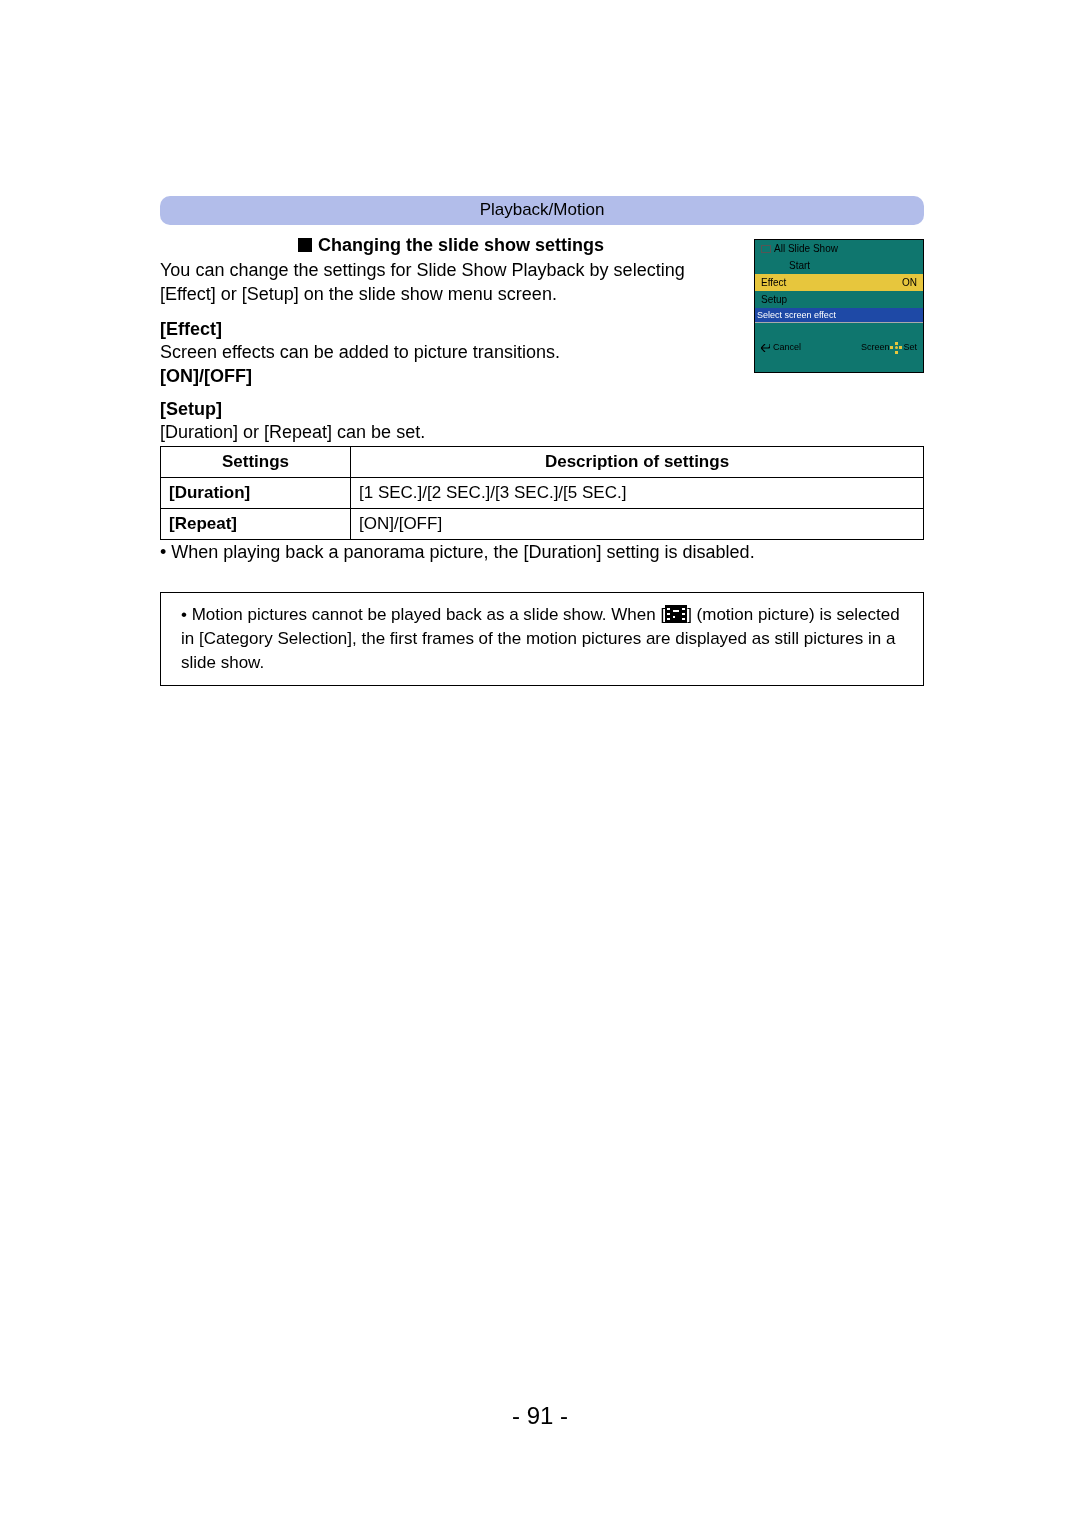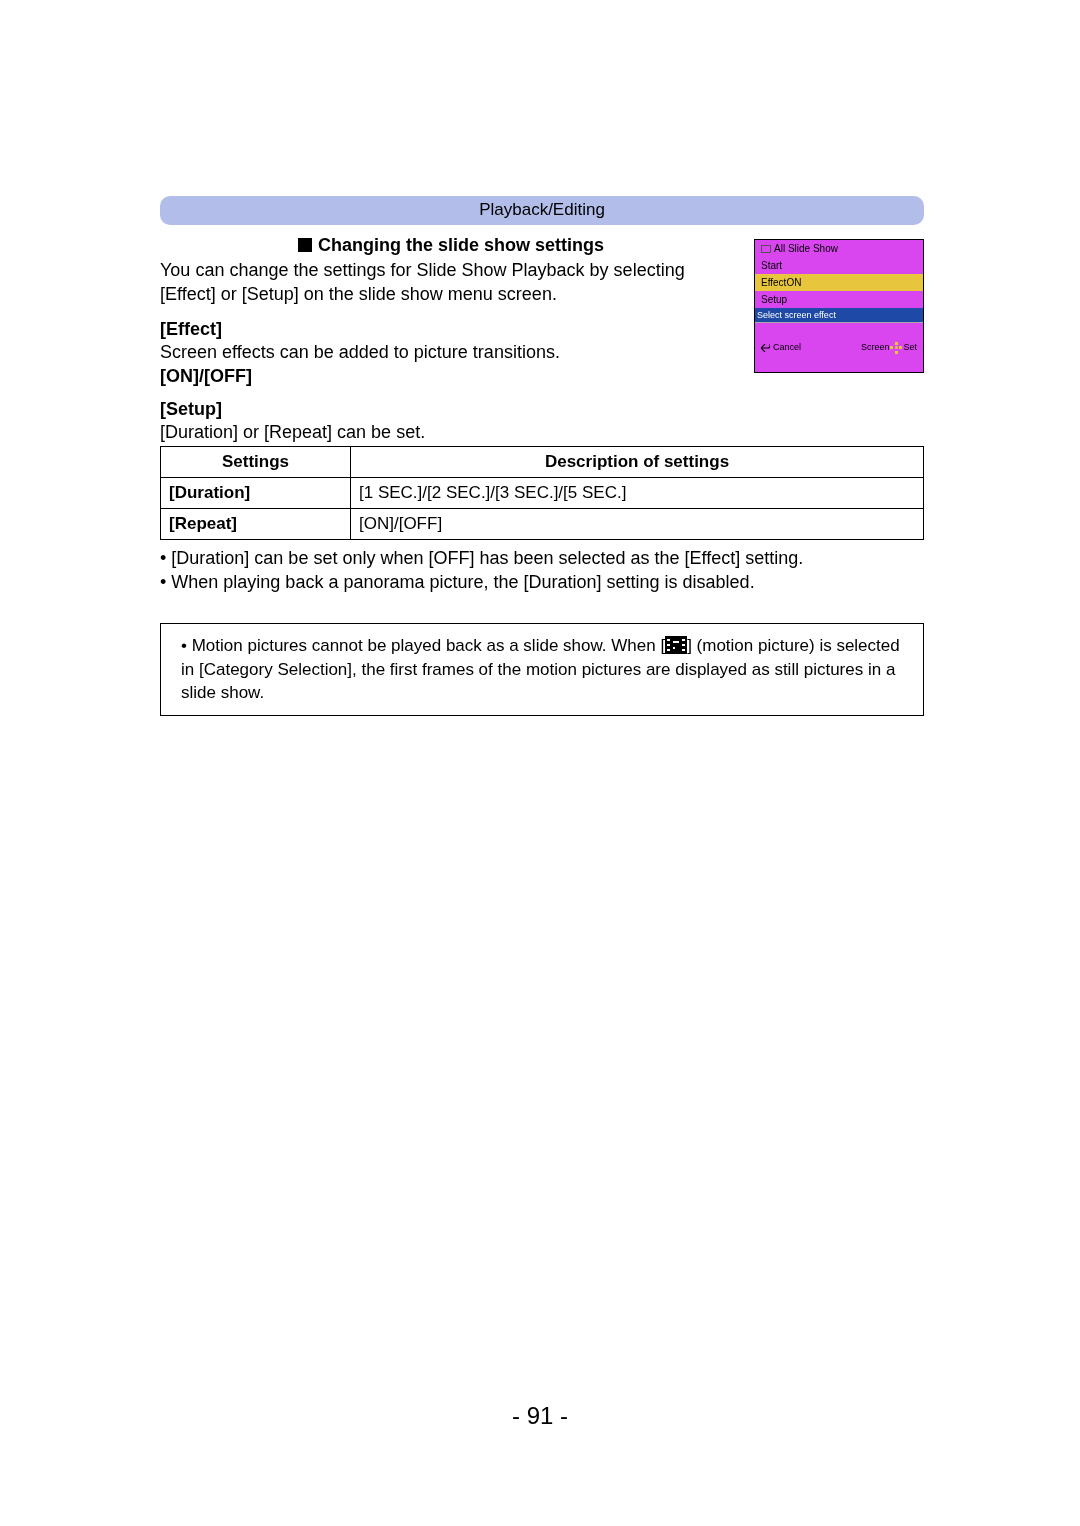--- a/index.html
+++ b/index.html
@@ -38,28 +38,28 @@
     margin-right: 6px;
     vertical-align: -1px;
   }
   .para { line-height: 1.35; }
   .subhead { font-weight: bold; margin-top: 12px; }
   .bullet { line-height: 1.35; }
   .float-screen {
     float: right;
     width: 170px;
     border: 1px solid #000;
-    background: #d946ef;
+    background: #0f766e;
     font-size: 10px;
     margin: 4px 0 8px 12px;
   }
   .fs-row { padding: 3px 6px; display:flex; align-items:center; }
   .fs-title { font-weight: normal; }
-  .fs-start { color:#000; }
-  .fs-effect { background: #e7c63d; display:flex; justify-content:flex-start; padding:3px 6px; }
+  .fs-start { color:#000;margin-left:28px; }
+  .fs-effect { background: #e7c63d; display:flex; justify-content:space-between; padding:3px 6px; }
   .fs-hint { background:#1e49a6; color:#fff; padding:2px 2px; font-size:9px; }
   .fs-footer { display:flex; justify-content:space-between; padding:19px 6px; font-size:9px; border-top:1px solid #aaa; align-items:center;}
   .fs-icon { display:inline-block; width:10px; height:8px; border:1px solid #555; margin-right:3px; vertical-align:middle; }
   .fs-back { display:inline-block; margin-right:3px; vertical-align:middle; line-height:1; }
   .fs-back svg { display:block; }
   .fs-joy {
     display:inline-block; width:10px; height:10px;
     position:relative; vertical-align:middle; margin:0 2px;
   }
   .fs-joy span {
@@ -124,21 +124,21 @@
     position: absolute;
     bottom: 96px; left: 0; width: 1080px;
     text-align: center;
     font-size: 24px;
   }
 </style>
 </head>
 <body>
 
 <div class="page">
-  <div class="header-bar">Playback/Editing</div>
+  <div class="header-bar">Playback/Motion</div>
 
   <div class="float-screen">
     <div class="fs-row fs-title">
       <span class="fs-icon"></span>
       <span>All Slide Show</span>
     </div>
     <div class="fs-row fs-start">Start</div>
     <div class="fs-effect">
       <span>Effect</span>
       <span>ON</span>
@@ -187,21 +187,20 @@
         <td>[Duration]</td>
         <td>[1 SEC.]/[2 SEC.]/[3 SEC.]/[5 SEC.]</td>
       </tr>
       <tr>
         <td>[Repeat]</td>
         <td>[ON]/[OFF]</td>
       </tr>
     </tbody>
   </table>
 
-  <div class="bullet" style="margin-top:6px">• [Duration] can be set only when [OFF] has been selected as the [Effect] setting.</div>
   <div class="bullet">• When playing back a panorama picture, the [Duration] setting is disabled.</div>
 
   <div class="note-box">
     <span>• Motion pictures cannot be played back as a slide show. When [</span><span class="movie-icon"><span class="center-dots">
           <i></i>
           <i></i>
           <i></i>
           <i></i>
         </span></span><span>] (motion picture) is selected in [Category Selection], the first frames of the motion pictures are displayed as still pictures in a slide show.</span>
   </div>

